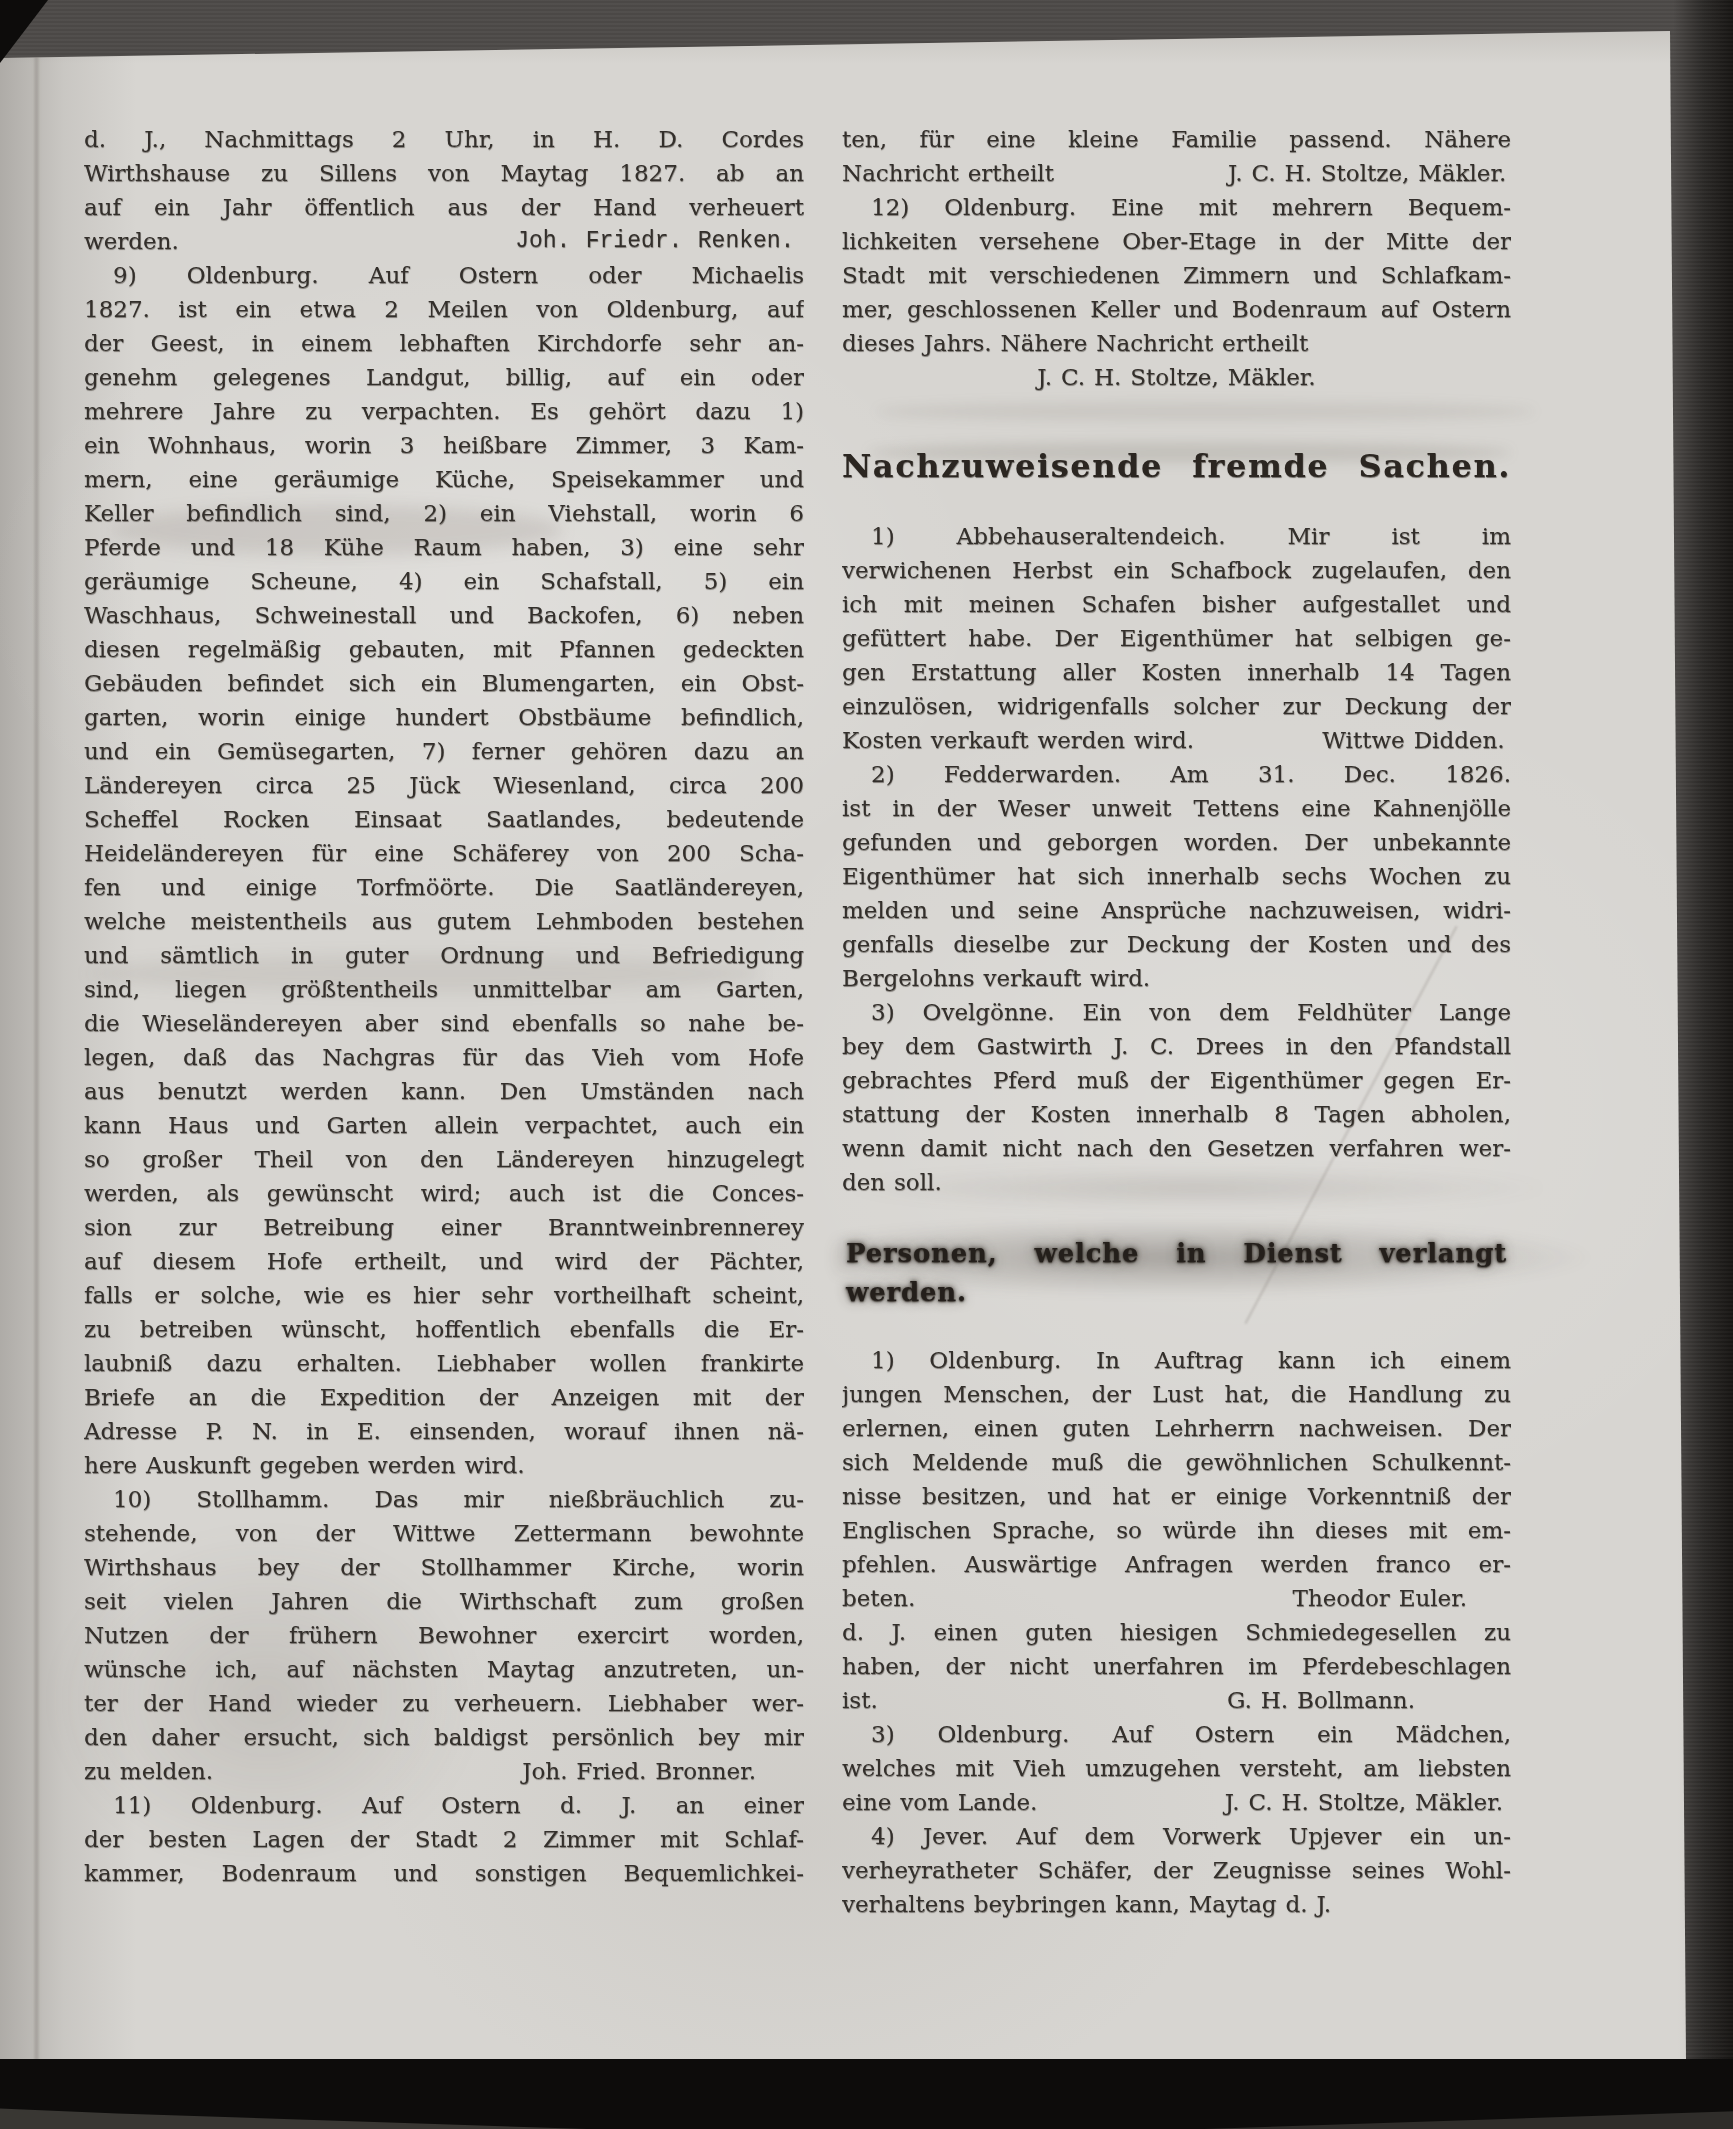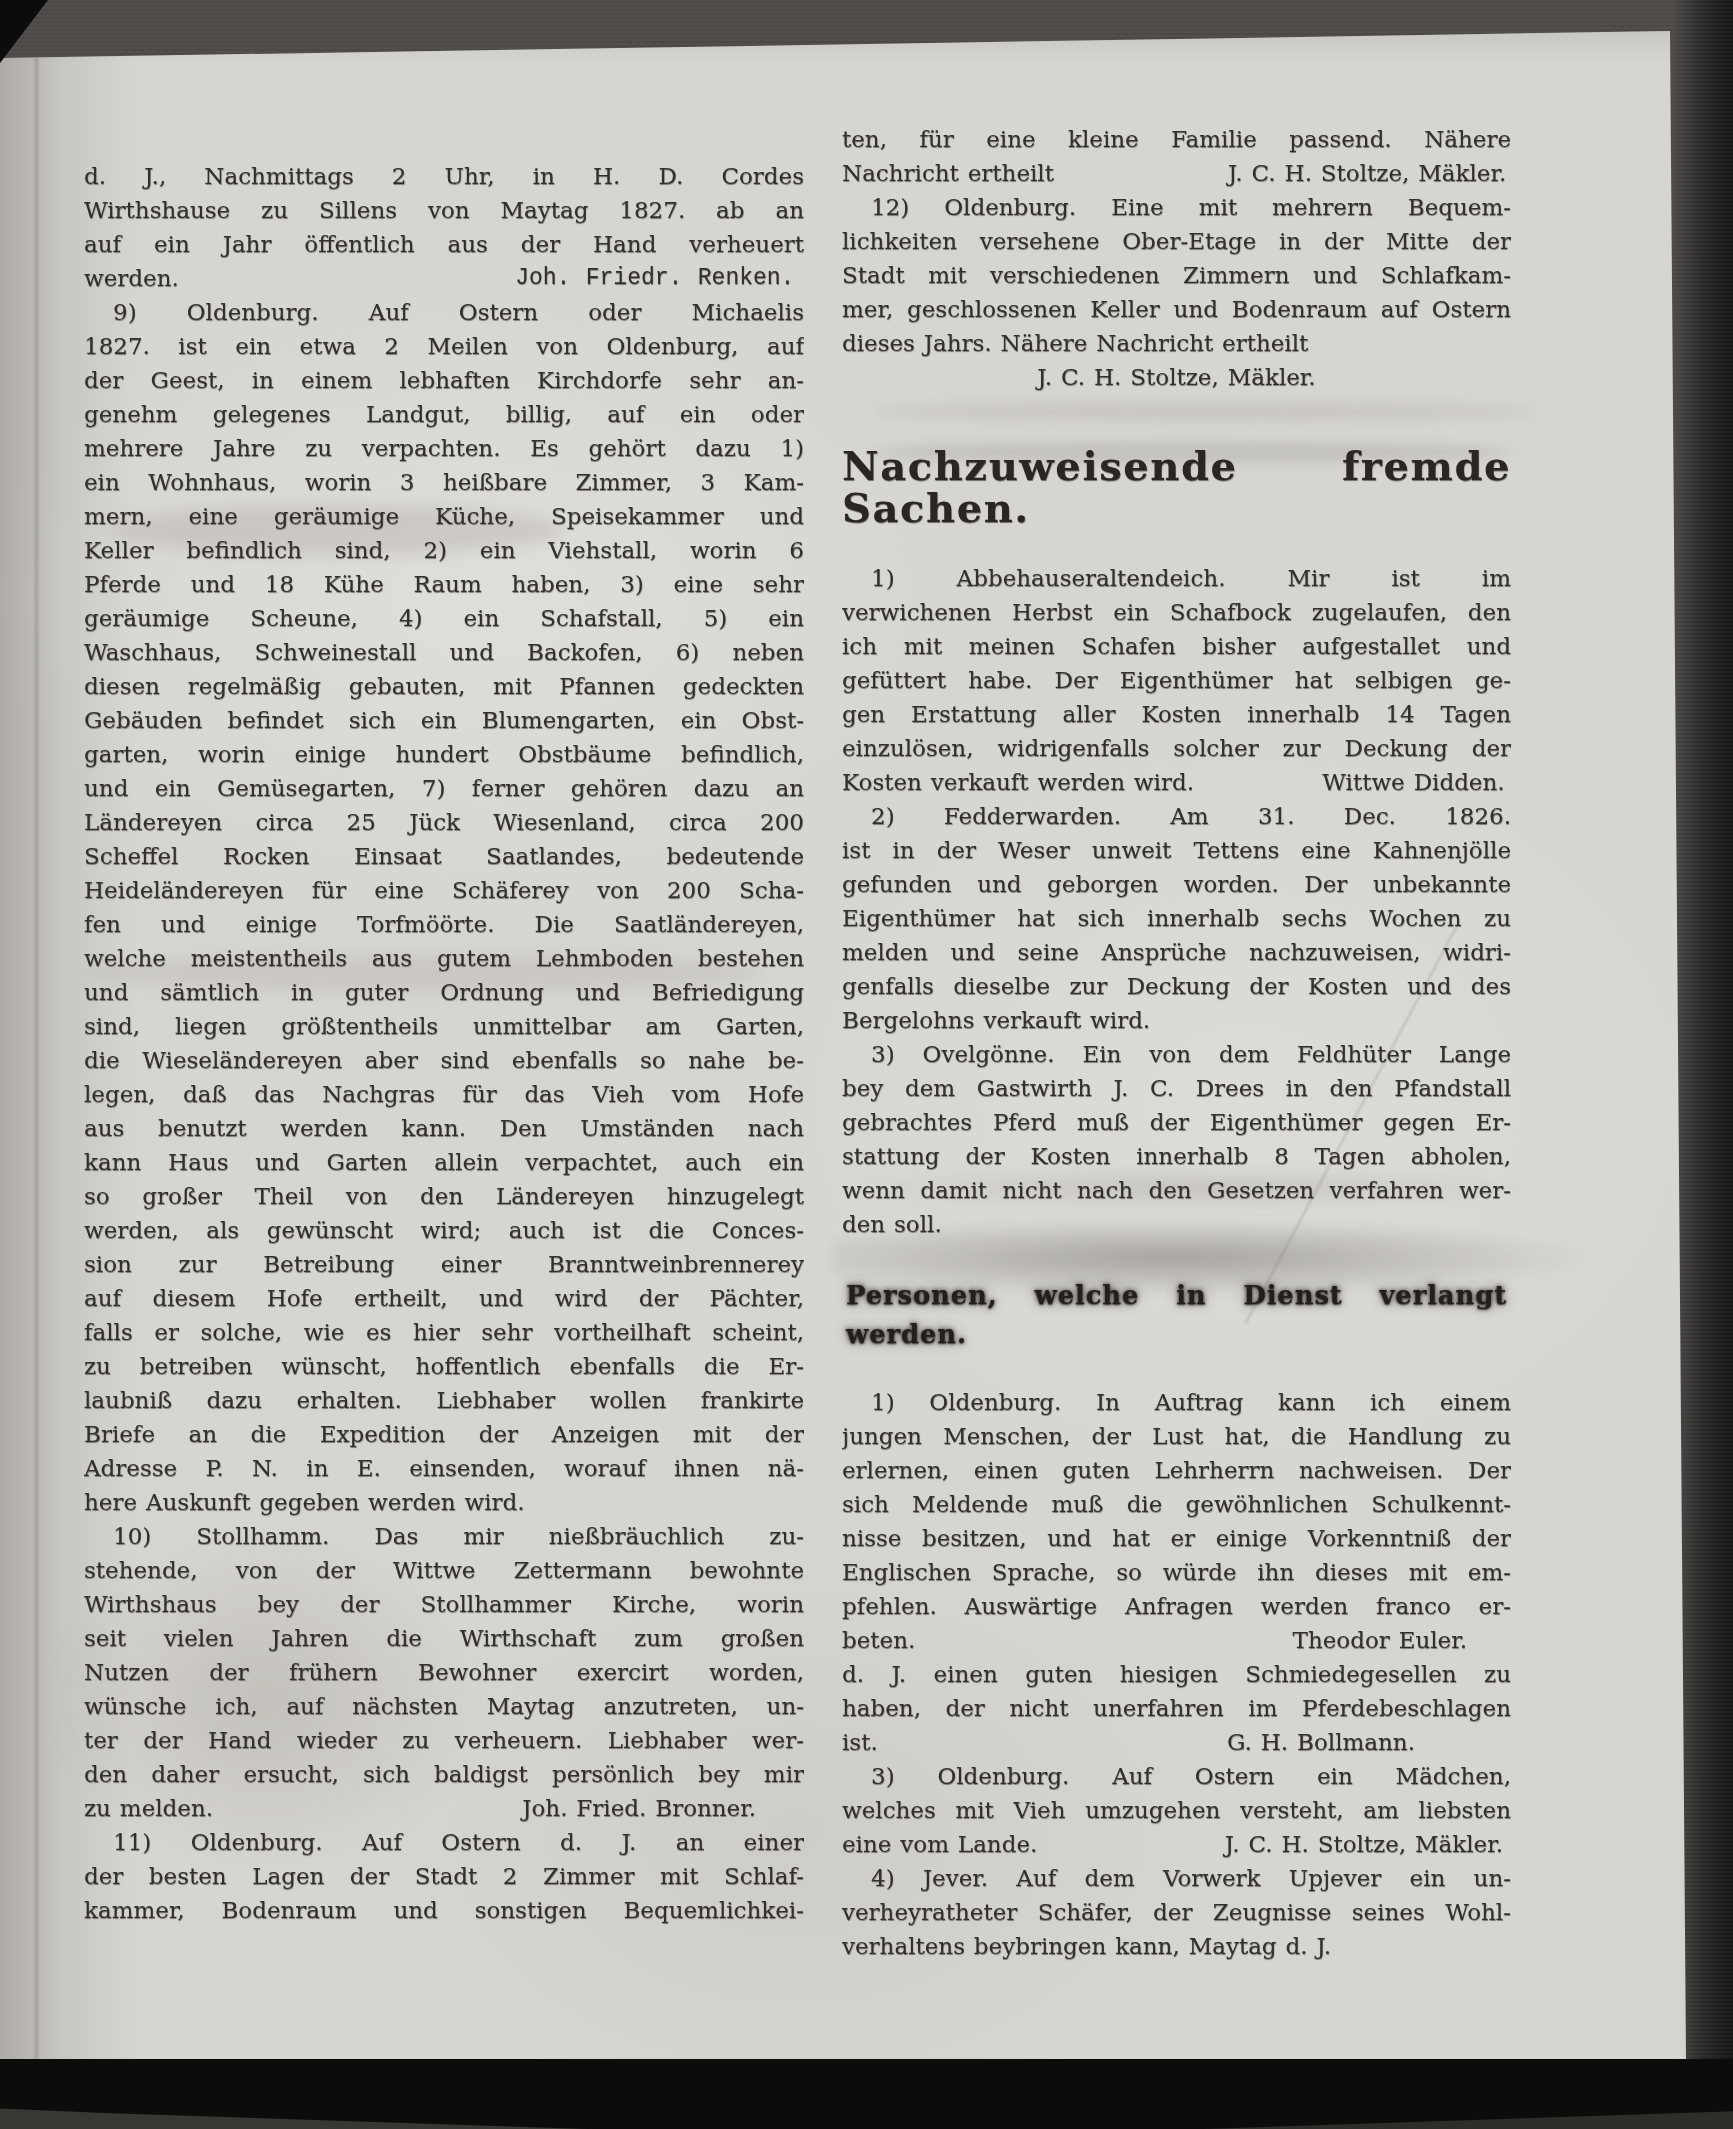--- a/index.html
+++ b/index.html
@@ -52,32 +52,32 @@
   .bl-gray{position:absolute;left:0;bottom:0;width:587px;height:24px;background:#393733;
       clip-path:polygon(0 15%, 20% 35%, 100% 100%, 0 100%);}
   .br-gray{position:absolute;right:0;bottom:0;width:530px;height:17.7px;background:#2f2d2a;
       clip-path:polygon(100% 0, 100% 100%, 0 100%);}
   
   .col{
     position:absolute;
     font-size:23px;line-height:34px;color:var(--ink,#332f2b);
     text-shadow:0.4px 0.6px 0.8px rgba(51,45,40,0.55);
   }
-  #left-col{left:84px;top:122px;width:720px;margin-top:37px;}
+  #left-col{left:84px;top:122px;width:720px;}
   #right-col{left:842px;top:122px;width:669px;}
   .line{height:34px;overflow:hidden;text-align:justify;text-align-last:justify;word-spacing:1.6px;}
   .line.indent{text-indent:29px;}
   .line.align-left{text-align:right;text-align-last:left;}
   .line.align-center{text-align:center;text-align-last:center;}
   .line.split{display:flex;justify-content:space-between;text-align:left;text-align-last:left;}
   .heading{
     font-weight:bold;color:var(--heading-ink,#2b2621);
     text-align:justify;text-align-last:justify;
   }
-  .heading.h1{font-size:40px;line-height:42px;margin:51px 0 32px;letter-spacing:1.6px;
+  .heading.h1{font-size:32px;line-height:42px;margin:51px 0 32px;letter-spacing:1.6px;
       text-shadow:0.5px 0.6px 0.8px rgba(43,38,33,0.6);}
   .heading.h2{font-size:26px;line-height:39px;margin:35px 4px 31px;letter-spacing:0.8px;}
   .heading.smudged{
     color:#241f1b;
     text-shadow:0 0 5.6px rgba(38,32,26,0.9), 0 0.8px 1.6px rgba(38,32,26,0.8), 0 0 13px rgba(50,44,38,0.45);
   }
 </style>
 </head>
 <body style="--bg: #4c4947; --paper: #d7d5d1; --ink: #332f2b; --heading-ink: #2b2621; --edge: #0d0c0b;">
 

